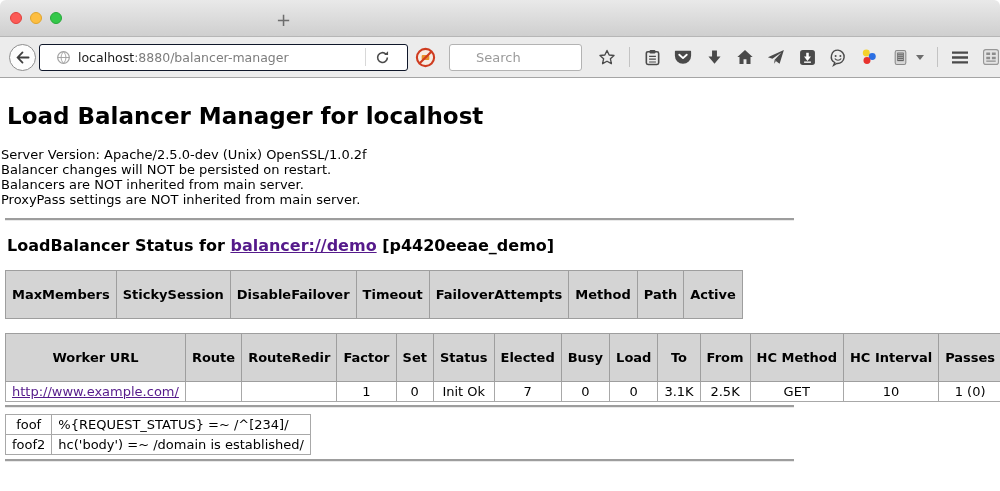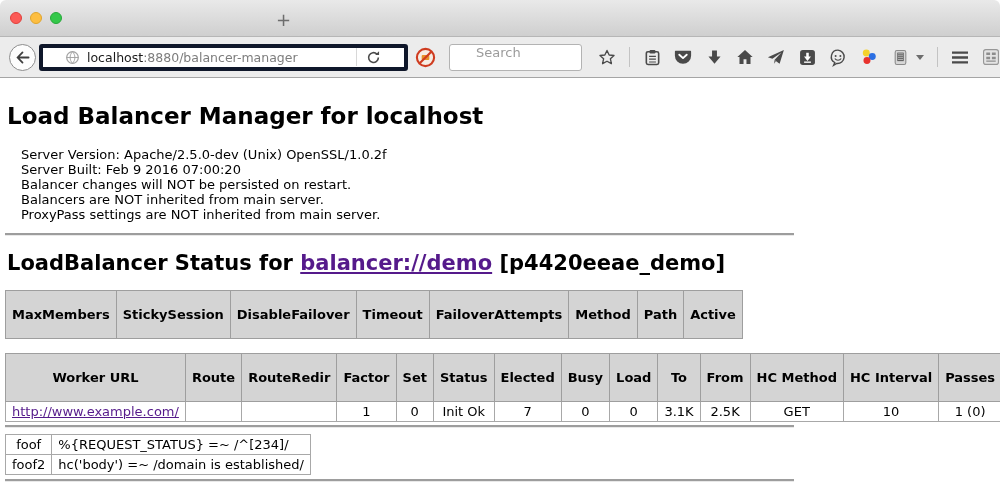--- a/index.html
+++ b/index.html
@@ -22,48 +22,48 @@
   .tab-title { font-size:11.5px; color:#3c3c3c; }
   .tab-close { position:absolute; right:10px; top:7px; font-size:13px; color:#8b8b8b; cursor:default; }
   .newtab { position:absolute; left:276px; top:9px; font-size:18px; color:#6d6d6d; }
 
   .navbar { position:absolute; top:37px; left:0; width:100%; height:41px;
             background:#ececec; border-bottom:1px solid #a5a5a5;
             display:flex; align-items:center; }
   .backbtn { width:27px; height:27px; border-radius:50%; background:#fdfdfd;
              border:1px solid #8d8d8d; margin-left:9px; display:flex;
              align-items:center; justify-content:center; flex:0 0 auto; z-index:2; }
-  .urlbar { width:399px; height:27px; background:#fff; border:4px solid #0f172a;
-            border-radius:3px; margin-left:3px; display:flex; align-items:center; padding:0 22px; }
+  .urlbar { width:399px; height:27px; background:#fff; border:1px solid #0f172a;
+            border-radius:3px; margin-left:3px; display:flex; align-items:center; padding:0 16px; }
   .urlbar .globe { margin-right:7px; display:flex; }
   .urltext { font-size:12.5px; white-space:nowrap; overflow:hidden; }
   .url-host { color:#1a1a1a; }
   .url-rest { color:#7d7d7d; }
   .urlbar .spacer { flex:1; }
   .urlsep { width:1px; height:18px; background:#d8d8d8; margin:0 7px; }
   .blocked { margin-left:7px; display:flex; }
   .searchbar { width:133px; height:27px; background:#fff; border:1px solid #b3b3b3;
-               border-radius:3px; margin-left:13px; display:flex; align-items:flex-start; padding:0 20px; }
+               border-radius:3px; margin-left:13px; display:flex; align-items:center; padding:0 20px; }
   .searchbar input { border:none; outline:none; width:90px; font-size:13px; color:#333;
                      font-family:"DejaVu Sans", sans-serif; background:transparent; margin-left:6px; }
   .searchbar input::placeholder { color:#9b9b9b; }
   .iconstrip { display:flex; align-items:center; margin-left:16px; gap:13px; }
   .tbicon { display:flex; align-items:center; justify-content:center; width:18px; height:18px; }
   .vsep { width:1px; height:20px; background:#c3c3c3; }
   .caret-down { width:0; height:0; border-left:4px solid transparent; border-right:4px solid transparent;
                 border-top:5px solid #6d6d6d; margin-left:-6px; }
 
   
   .content { position:absolute; top:78px; left:0; width:799px; height:413px;
              background:#fff; color:#000; }
   h1.ptitle { font-size:23px; font-weight:bold; margin:25px 0 0 7px; letter-spacing:0; }
-  .info { margin:18px 0 0 21px; font-size:13px; line-height:15px; }
+  .info { margin:18px 0 0 1px; font-size:13px; line-height:15px; }
   hr.rule { border:none; height:3px; background:#9d9d9d; border-bottom:1px solid #e9e9e9;
             margin:11px 5px 0 5px; }
-  h3.bheading { font-size:21px; font-weight:bold; margin:15px 0 0 7px; }
+  h3.bheading { font-size:16px; font-weight:bold; margin:15px 0 0 7px; }
   a.plink { color:#551a8b; text-decoration:underline; font-weight:bold; }
   a.wlink { color:#551a8b; text-decoration:underline; }
 
   table.ltable { border-collapse:collapse; margin:15px 0 0 5px; font-size:13px; }
   table.ltable th { background:#d4d4d4; font-weight:bold; border:1px solid #9e9e9e;
                     padding:16px 6px; text-align:center; white-space:nowrap; }
   table.ltable td { border:1px solid #a8a8a8; padding:2px 6px; text-align:center;
                     white-space:nowrap; background:#fff; }
   table.ltable td.left { text-align:left; }
   table.worker { margin-top:14px; }
@@ -209,21 +209,20 @@
         </span>
       </div>
     </div>
   </div>
 
   <div class="content">
     <h1 class="ptitle">Load Balancer Manager for localhost</h1>
 
     <div class="info">
       <div>Server Version: Apache/2.5.0-dev (Unix) OpenSSL/1.0.2f</div>
-      <div>Server Built: Feb 9 2016 07:00:20</div>
       <div>Balancer changes will NOT be persisted on restart.</div>
       <div>Balancers are NOT inherited from main server.</div>
       <div>ProxyPass settings are NOT inherited from main server.</div>
     </div>
 
     <hr class="rule">
 
     <h3 class="bheading"><span>LoadBalancer Status for </span><a href="#" class="plink">balancer://demo</a><span> [p4420eeae_demo]</span></h3>
 
     <table class="ltable">

